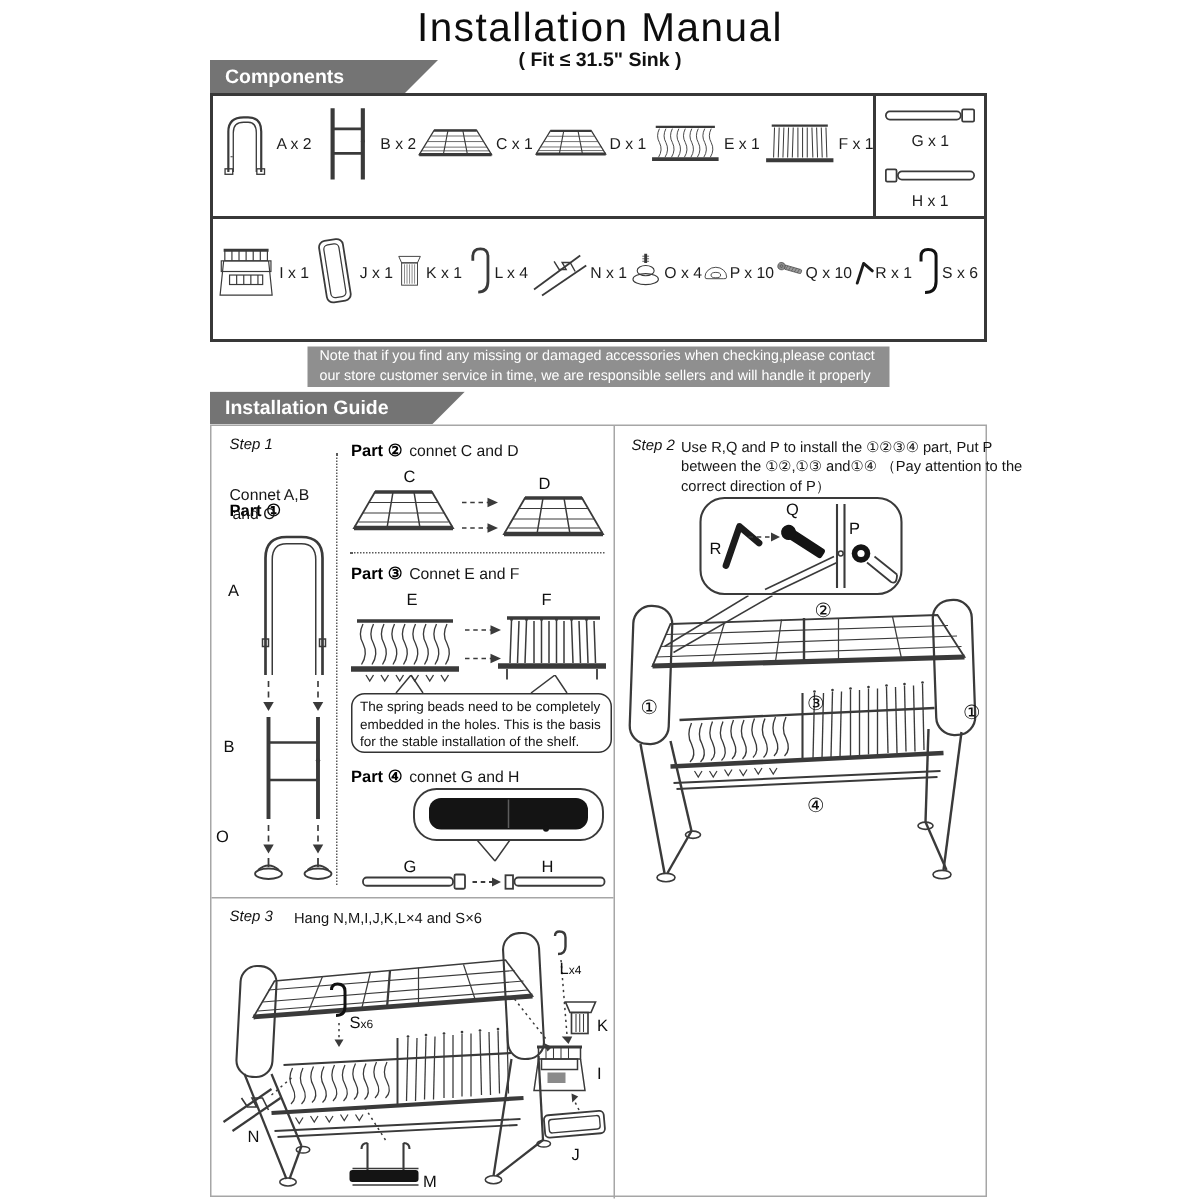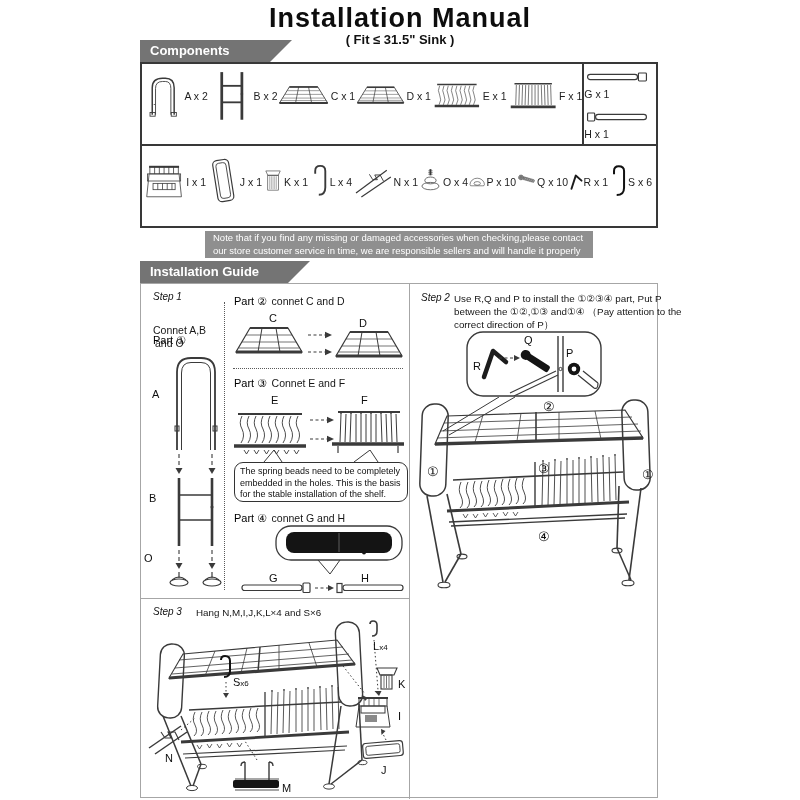--- a/index.html
+++ b/index.html
@@ -1,39 +1,39 @@
 <!DOCTYPE html>
 <html><head>
 <meta charset="utf-8">
 <style>
   html,body{margin:0;padding:0;background:#fff;}
   .page{position:relative;width:800px;height:800px;background:#fff;overflow:hidden;
         font-family:"Liberation Sans",sans-serif;color:#1a1a1a;}
   .abs{position:absolute;}
-  .title{top:3px;left:0;width:100%;text-align:center;font-size:27px;font-weight:bold;letter-spacing:1px;color:#0d0d0d;}
+  .title{top:3px;left:0;width:100%;text-align:center;font-size:27px;font-weight:normal;letter-spacing:1px;color:#0d0d0d;}
   .subtitle{top:32px;left:0;width:100%;text-align:center;font-size:13px;font-weight:bold;color:#111;}
   .banner{background:#747474;color:#fff;font-weight:bold;font-size:13px;line-height:22px;height:22px;
           padding-left:10px;box-sizing:border-box;
           clip-path:polygon(0 0,100% 0,calc(100% - 22px) 100%,0 100%);}
   .comp-box{left:140px;top:62px;width:518px;height:166px;border:2px solid #383838;box-sizing:border-box;background:#fff;}
   .comp-row{display:flex;box-sizing:border-box;}
   .row1{height:82px;border-bottom:2px solid #383838;}
   .row2{height:88px;}
   .comp-cell{display:flex;flex-direction:row;align-items:center;justify-content:flex-end;
              box-sizing:border-box;padding-bottom:18px;overflow:hidden;}
   .clabel{font-size:10.5px;color:#1d1d1d;white-space:nowrap;margin-top:2px;}
   .gh-col{width:74px;border-left:2px solid #383838;display:flex;flex-direction:column;box-sizing:border-box;}
-  .gh-cell{flex:1;display:flex;flex-direction:column;align-items:flex-start;justify-content:center;}
+  .gh-cell{flex:1;display:flex;flex-direction:column;align-items:center;justify-content:center;}
   .note{left:205px;top:231px;width:388px;height:27px;background:#8f8f8f;color:#fff;
         font-size:9.5px;line-height:1.35;box-sizing:border-box;padding:1px 8px;}
   .grid{left:140px;top:283px;width:518px;height:515px;border:1.5px solid #a6a6a6;box-sizing:border-box;background:#fff;}
   .vdiv{left:268px;top:0;width:0;height:515px;border-left:1.5px solid #a6a6a6;}
   .hdiv{left:0;top:314px;width:268px;height:0;border-top:1.5px solid #a6a6a6;}
   .steptitle{font-size:10px;color:#111;font-style:italic;}
-  .parthead{font-size:11px;font-weight:normal;color:#000;}
+  .parthead{font-size:11px;font-weight:bold;color:#000;}
   .ptext{font-size:10.5px;color:#161616;}
   .instr{font-size:9.8px;line-height:13px;color:#161616;white-space:nowrap;}
   .illab{position:absolute;font-size:11px;color:#0f0f0f;}
   .circ{position:absolute;font-size:13px;color:#0f0f0f;line-height:13px;}
   .callout{border:1.2px solid #333;border-radius:9px;font-size:9px;line-height:1.3;color:#111;
            padding:3px 5px;box-sizing:border-box;background:#fff;}
   .sub{font-size:8px;}
   svg{display:block;}
   .dotv{border-left:1.6px dotted #5a5a5a;}
   .doth{border-top:1.6px dotted #5a5a5a;}

